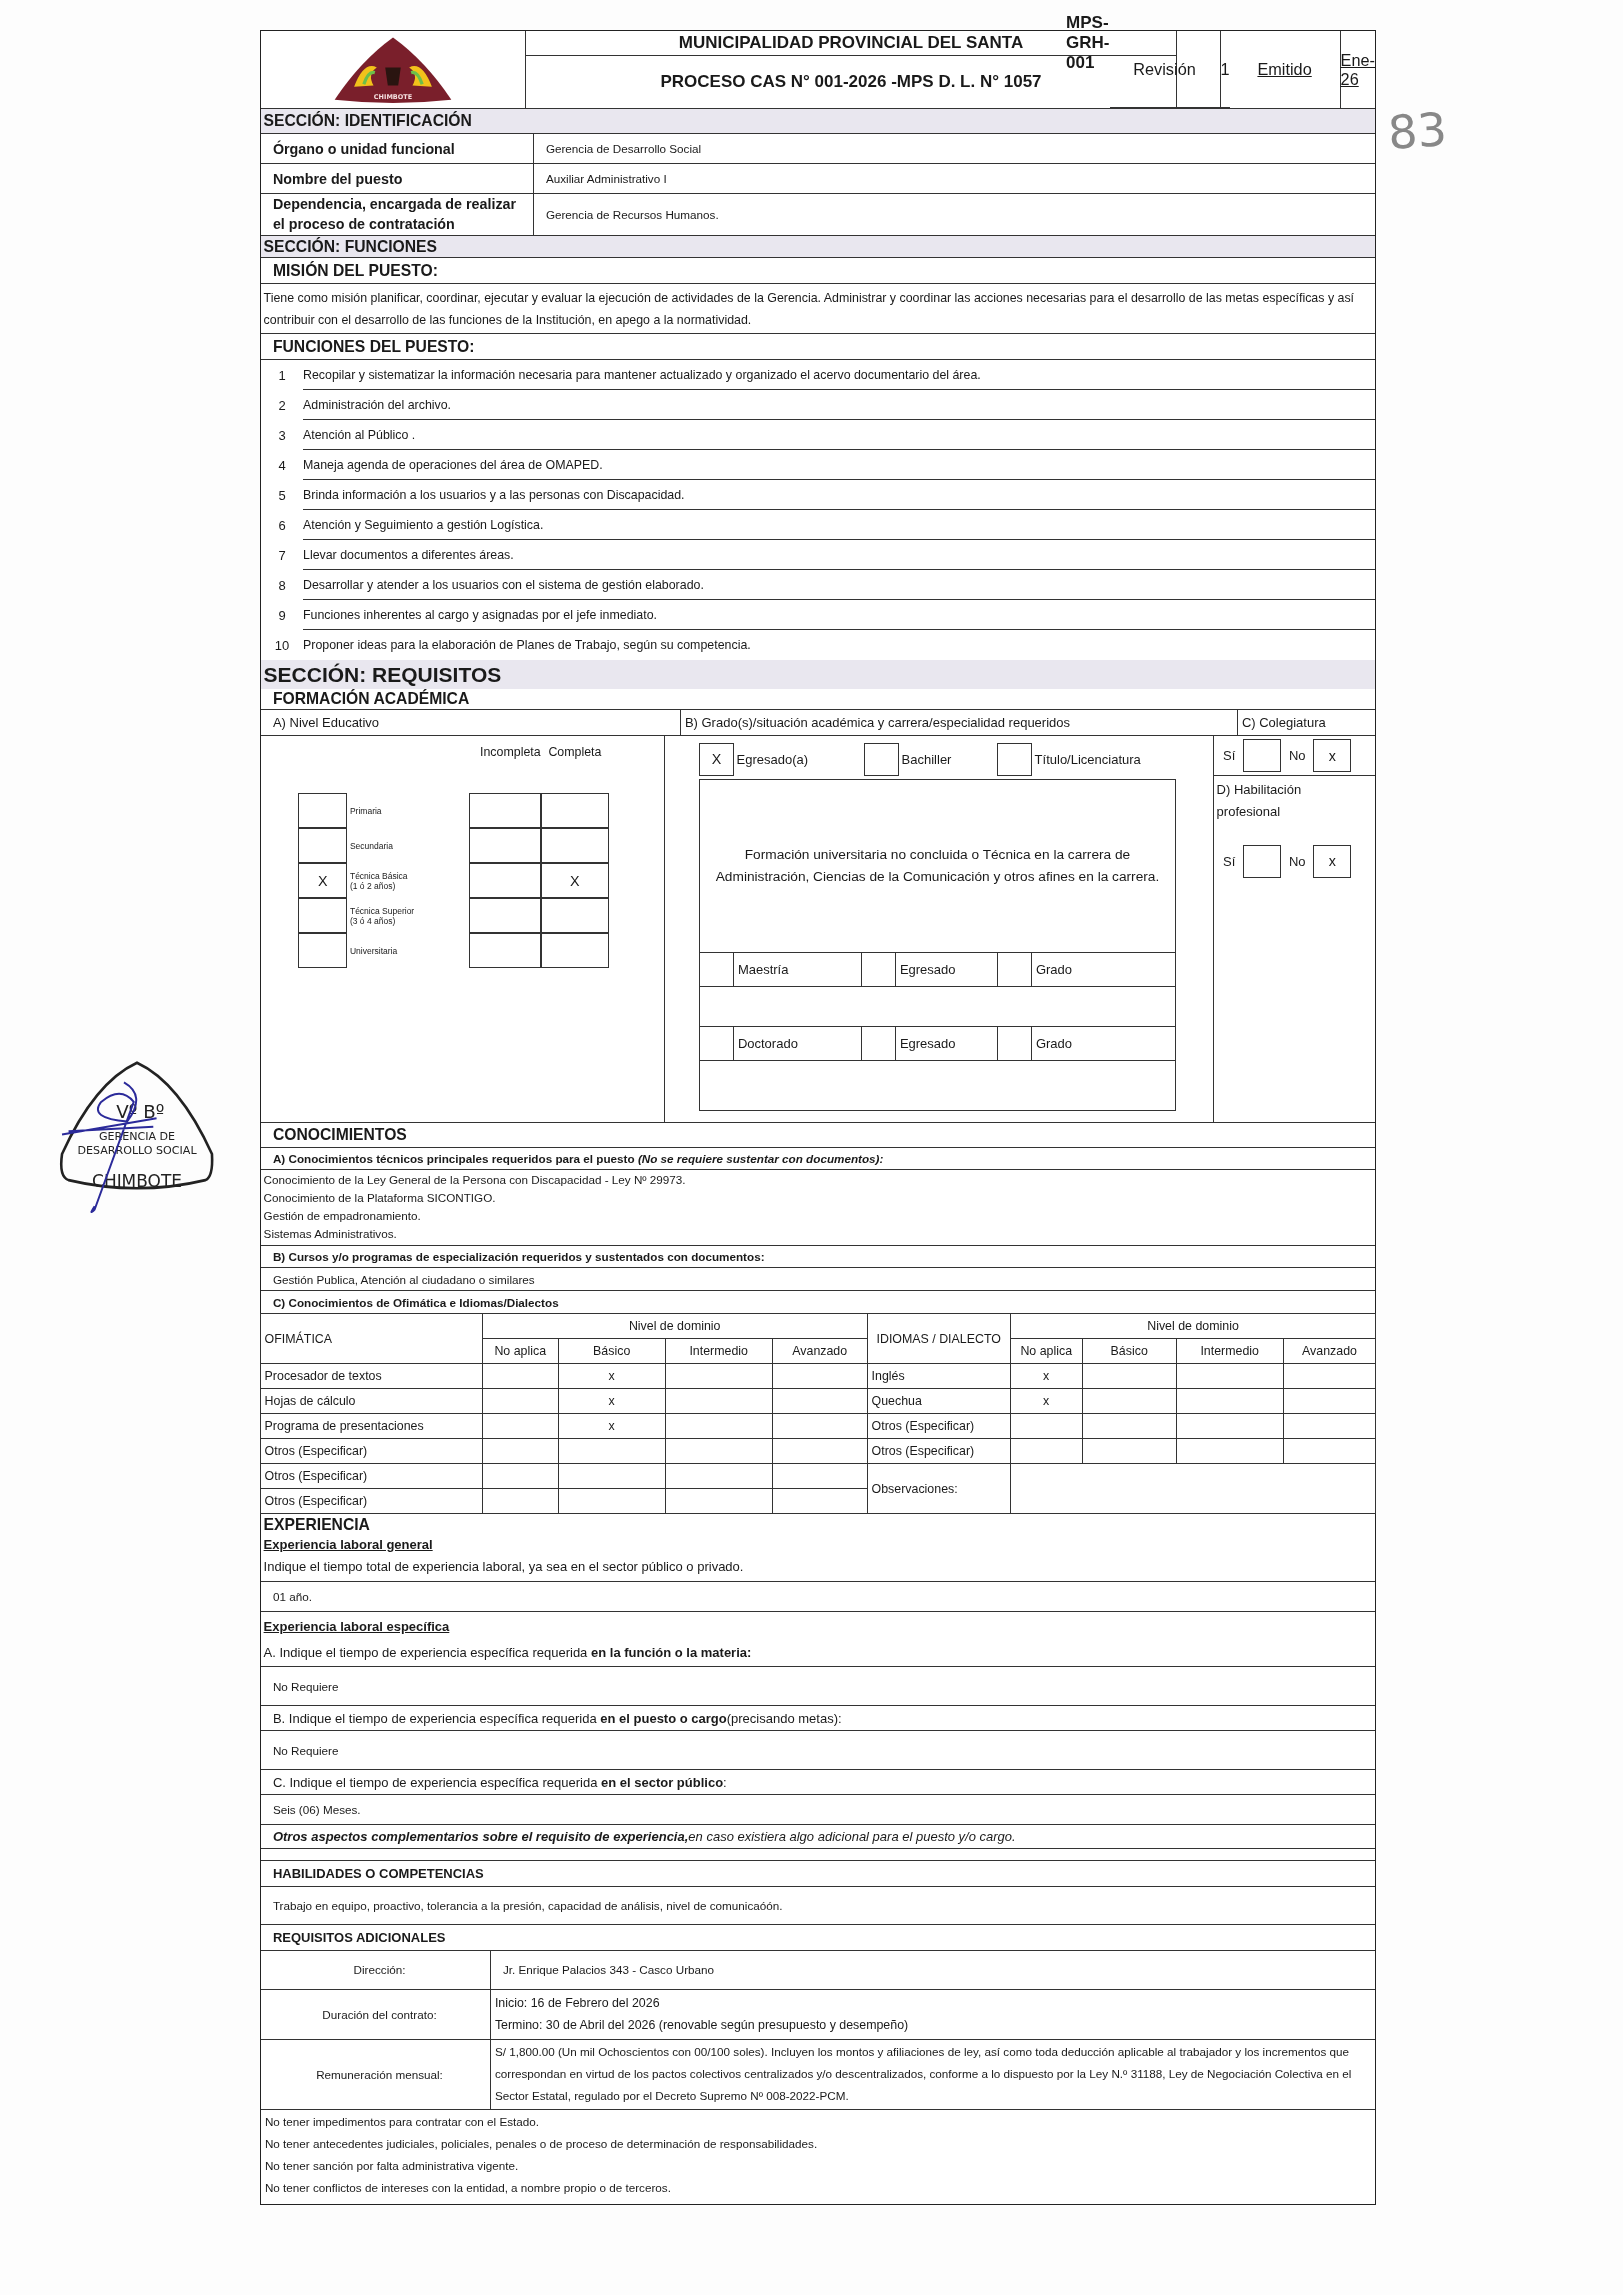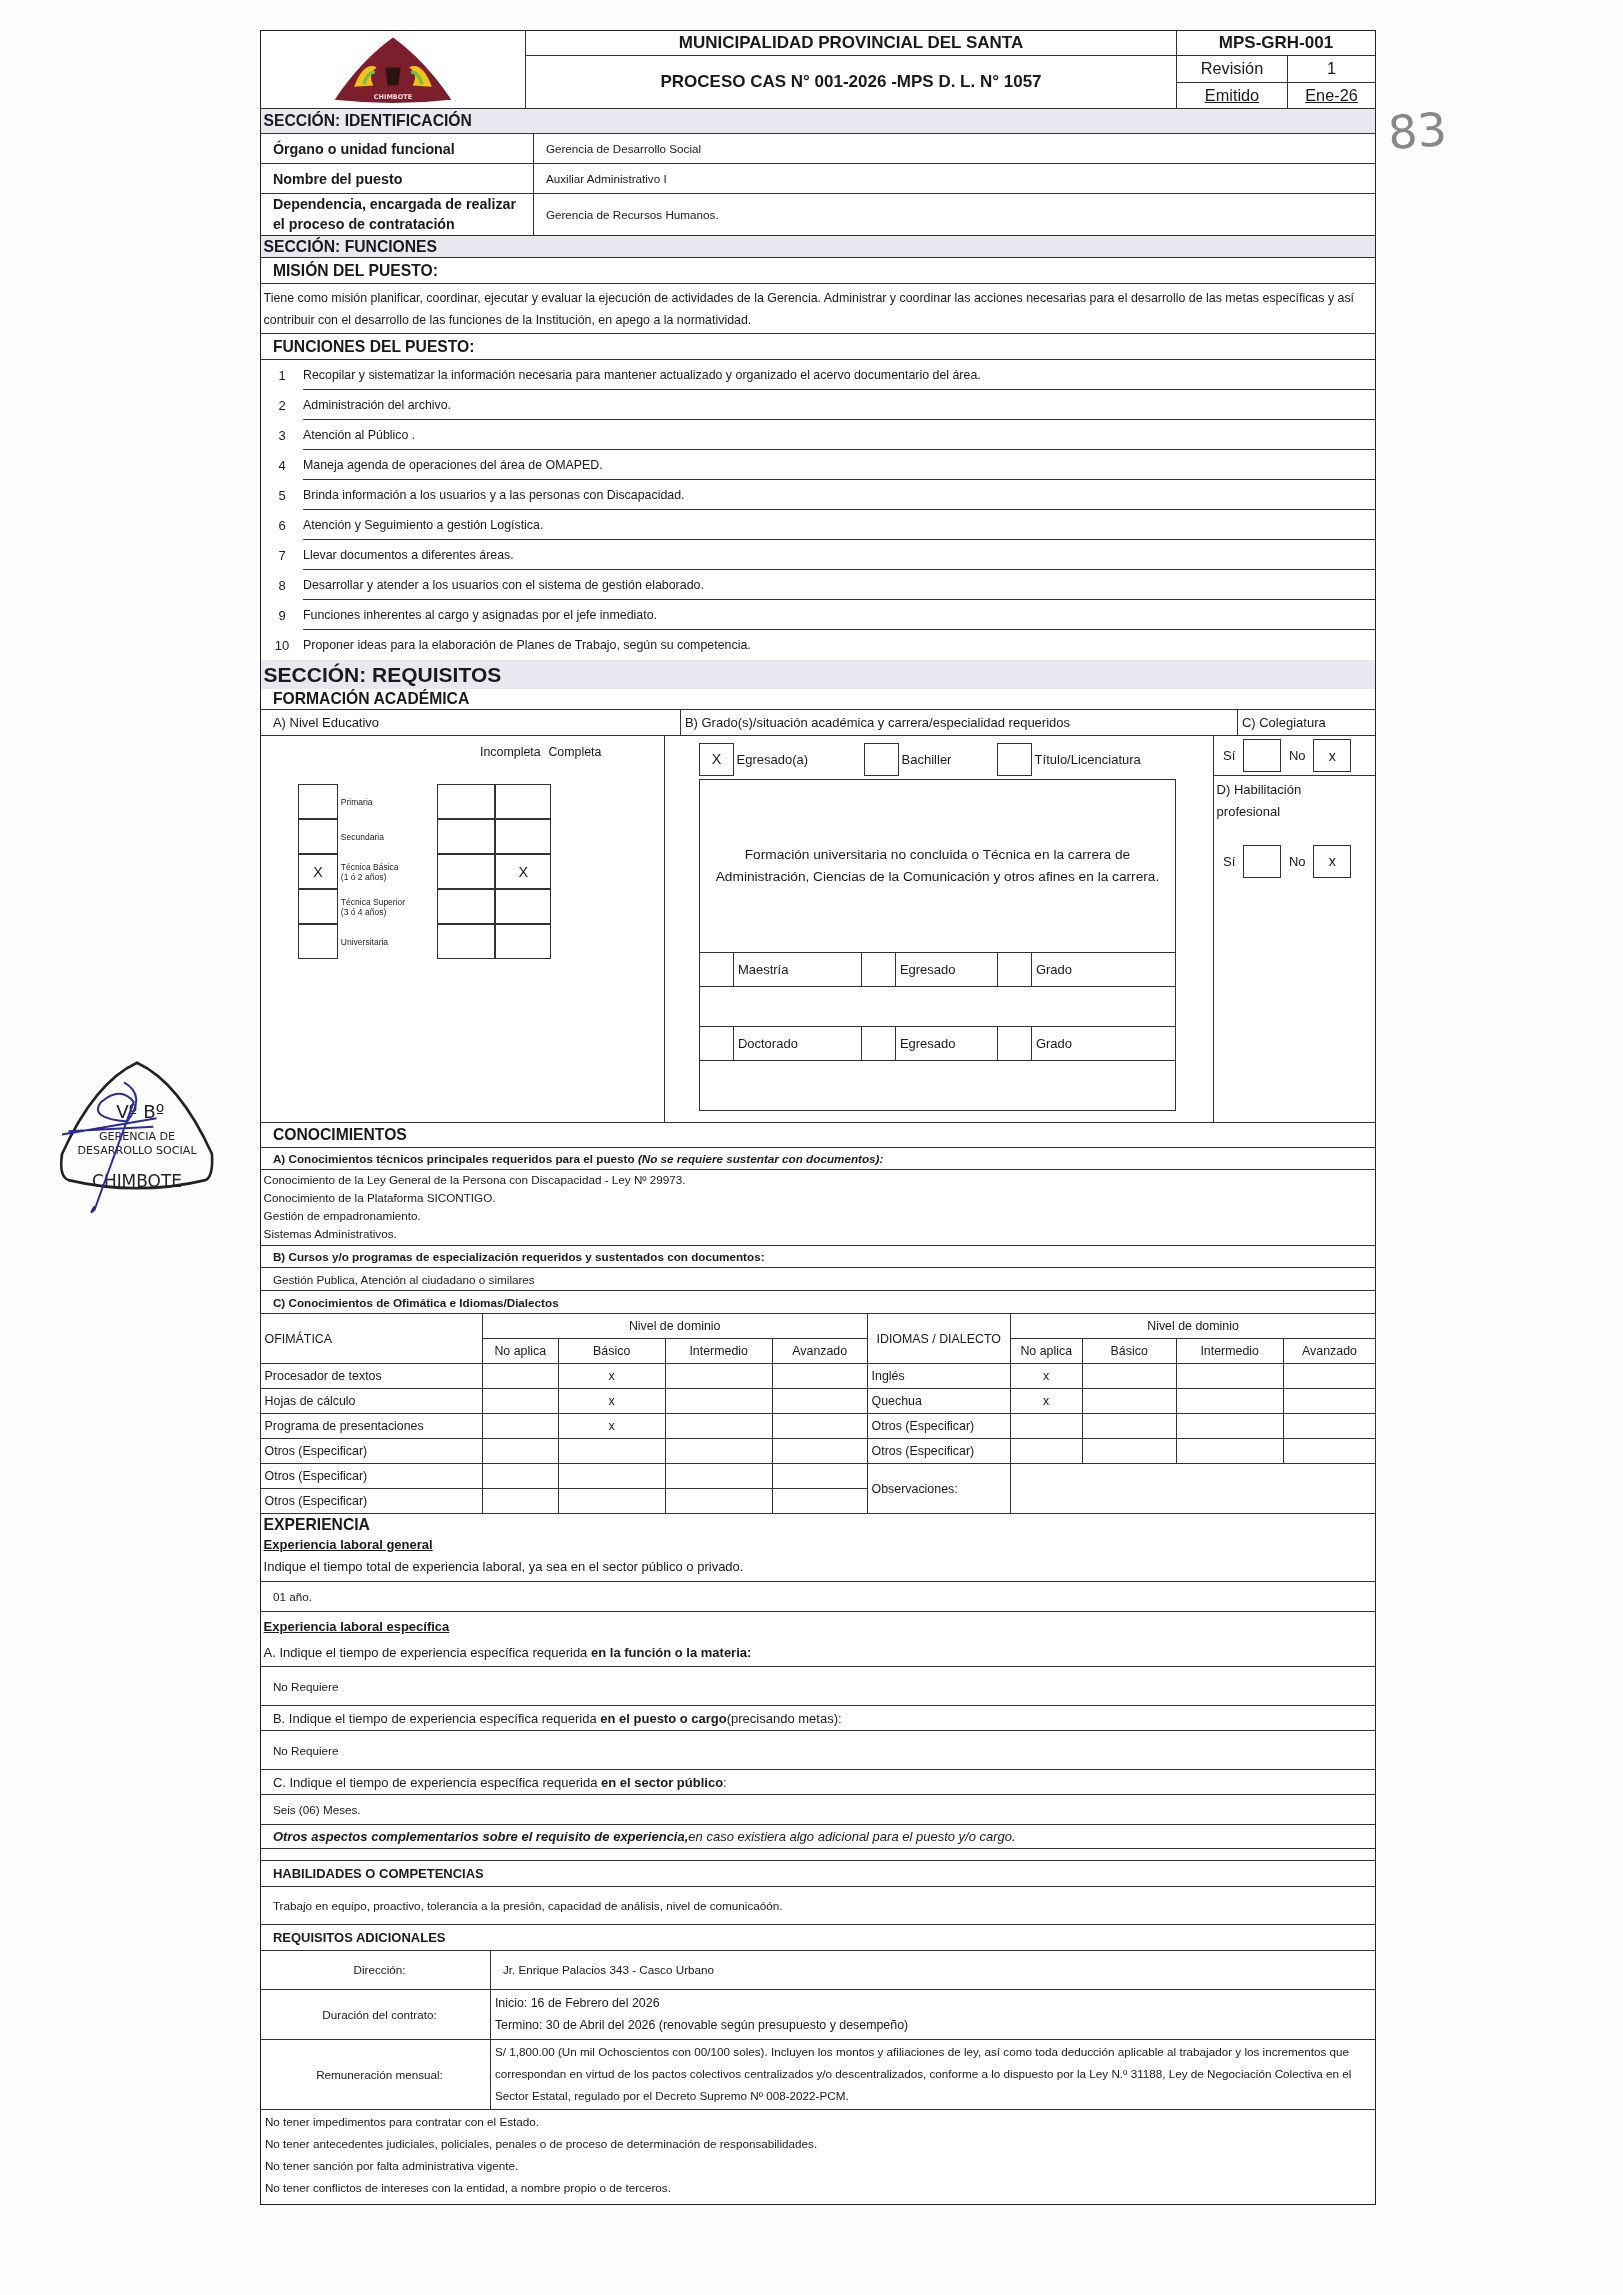--- a/index.html
+++ b/index.html
@@ -14,21 +14,21 @@
   .fs-l { font-size: 15.7px; }
   .fs-m { font-size: 13px; }
   .fs-s { font-size: 11.7px; }
   .sec { background: #e9e7ef; font-weight: bold; font-size: 15.7px; padding: 1.3px 2.6px; height: 25px; display: flex; align-items: center; border-bottom: 1.3px solid #333; }
   .sec.big { font-size: 21px; height: 29px; border-bottom: none; }
   .hdr { display: flex; height: 78px; border-bottom: 1.3px solid #333; }
   .logo { width: 265px; display: flex; align-items: center; justify-content: center; border-right: 1.3px solid #333; }
   .titles { flex: 1; display: flex; flex-direction: column; border-right: 1.3px solid #333; }
   .titles .t1 { height: 25px; border-bottom: 1.3px solid #333; display: flex; align-items: center; justify-content: center; font-weight: bold; font-size: 17px; }
   .titles .t2 { flex: 1; display: flex; align-items: center; justify-content: center; font-weight: bold; font-size: 17px; }
-  .codes { width: 198px; display: flex; flex-direction: column; }
+  .codes { width: 198px; display: flex; flex-direction: row; justify-content: flex-end; }
   .codes .c1 { height: 25px; border-bottom: 1.3px solid #333; display: flex; align-items: center; justify-content: center; font-weight: bold; font-size: 17px; }
   .codes .cr { flex: 1; display: flex; border-bottom: 1.3px solid #333; font-size: 16.3px; }
   .codes .cr:last-child { border-bottom: none; text-decoration: underline; }
   .codes .cr div { display: flex; align-items: center; justify-content: center; }
   .codes .cr div:first-child { width: 111px; border-right: 1.3px solid #333; }
   .codes .cr div:last-child { flex: 1; }
   .id-label { width: 265px; font-weight: bold; font-size: 14.3px; border-right: 1.3px solid #333; }
   .id-val { flex: 1; font-size: 11.7px; }
   .plain { padding: 2.6px 2.6px; font-size: 12.4px; line-height: 22px; }
   .fn-row { display: flex; height: 30px; align-items: center; }
@@ -168,21 +168,21 @@
     <div class="cell fs-m bl" style="flex:1">C) Colegiatura</div>
   </div>
 
   <div class="row" style="height:387px">
 
     <div style="width:403px; position:relative">
       <div style="position:absolute; left:219px; top:9px; font-size:12.4px; display:flex; gap:7.8px">
         <span>Incompleta</span>
         <span>Completa</span>
       </div>
-      <div style="position:absolute; left:37px; top:48px; width:253px">
+      <div style="position:absolute; left:37px; top:57px; width:311px">
 
         <div style="display:flex; height:35px">
             <div class="box" style="width:52px"></div>
             <div style="width:128px; font-size:8.5px; padding-left:2.6px; display:flex; flex-direction:column; justify-content:center">
               <span>Primaria</span>
               <span></span>
             </div>
             <div class="box" style="width:76px"></div>
             <div class="box" style="width:72px"></div>
           </div>

